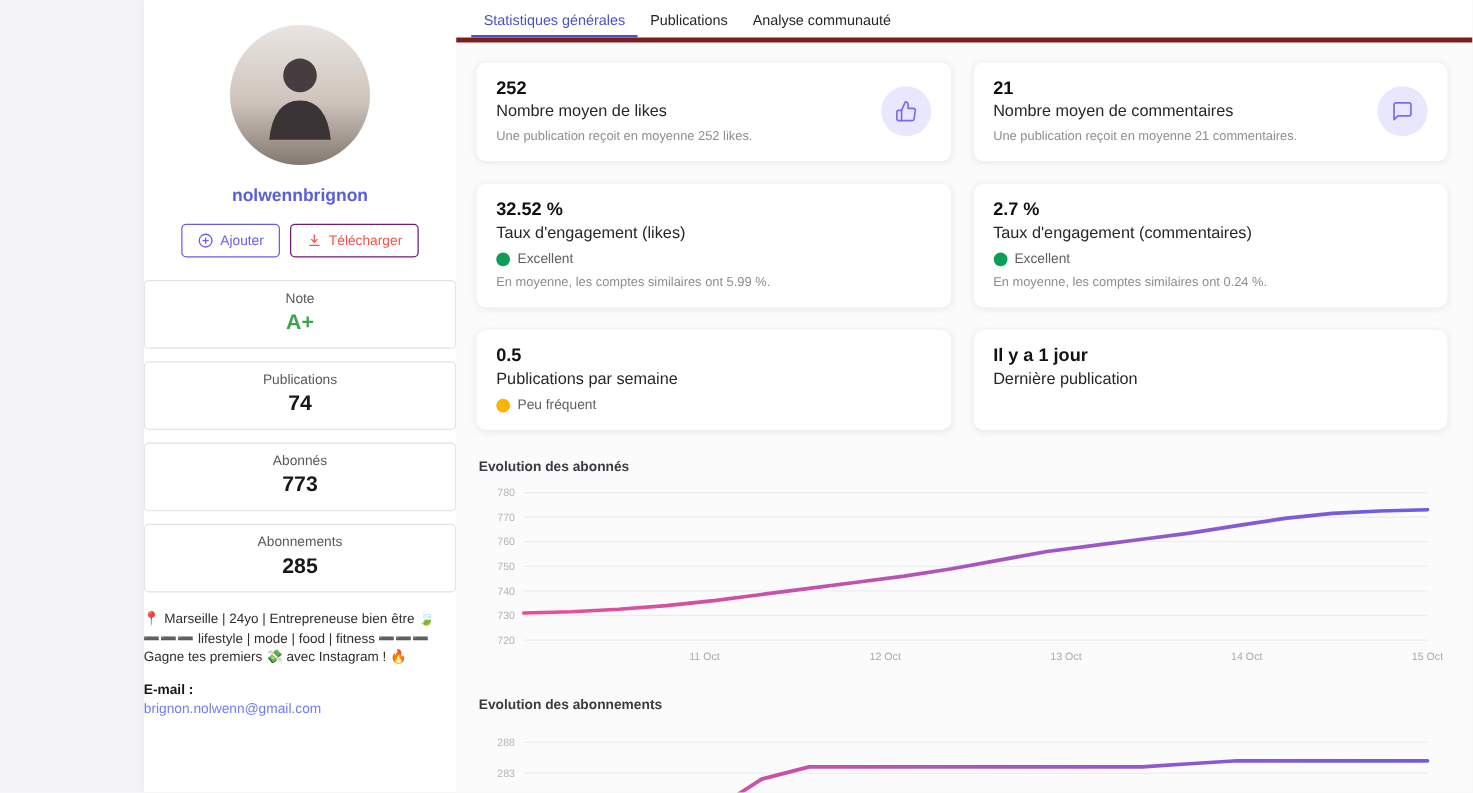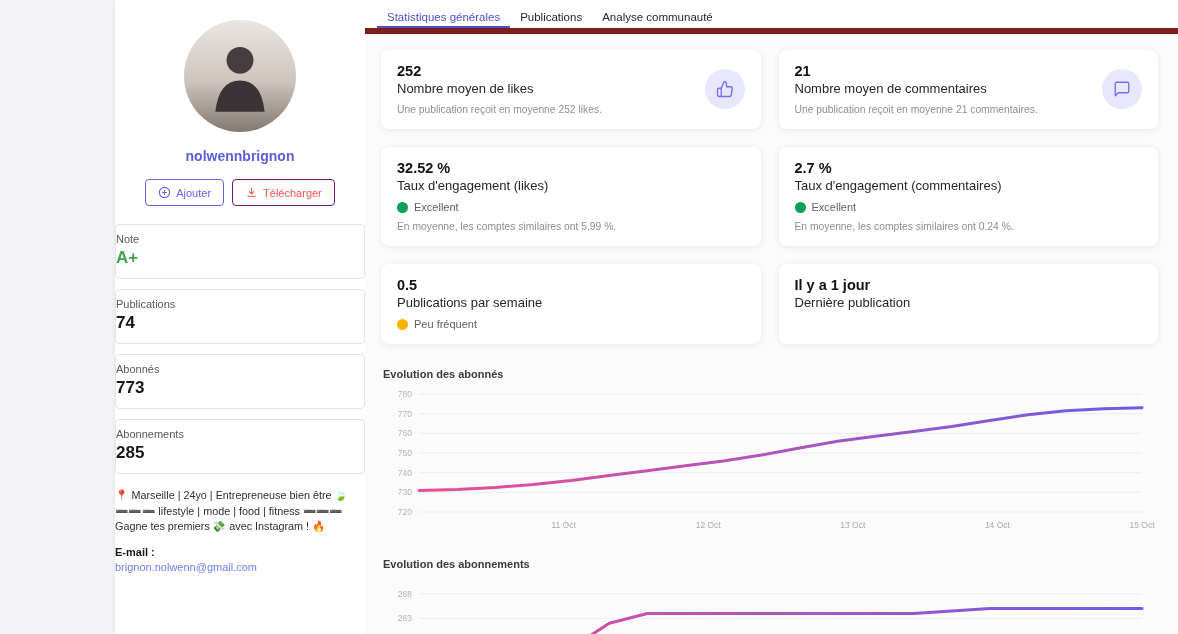--- a/index.html
+++ b/index.html
@@ -24,35 +24,35 @@
   .username { text-align:center; font-weight:700; font-size:14px; color:#5a5fd6; margin-top:16px; }
   .btn-row { display:flex; gap:8px; justify-content:center; margin-top:15px; }
   .btn {
     display:inline-flex; align-items:center; gap:5px;
     font-size:11px; padding:6px 12px; border-radius:4px; background:#fff; cursor:pointer;
     font-family:inherit;
   }
   .btn.add { border:1px solid #6a5de8; color:#6a5de8; }
   .btn.dl  { border:1px solid #701a75; color:#f0544f; }
   .stat-box {
-    border:1px solid #e4e4e8; border-radius:4px; text-align:left;
+    border:1px solid #e4e4e8; border-radius:4px; text-align:center;
     padding:8px 0 10px; margin-top:10px; background:#fff;
   }
   .stat-box.first { margin-top:18px; }
   .stat-label { font-size:11px; color:#58585e; }
   .stat-value { font-size:17px; font-weight:700; color:#17181a; margin-top:3px; }
   .stat-value.grade { color:#3fa34d; }
   .bio { margin-top:14px; font-size:10.8px; color:#2f2f33; line-height:1.45; }
   .detail { margin-top:11px; }
   .detail-label { font-size:11px; font-weight:700; color:#17181a; }
   .detail-value { font-size:11px; color:#2f2f33; margin-top:2px; line-height:1.35; }
   .detail-value.link { color:#6f7df2; word-break:break-all; cursor:pointer; }
   
   .main { position:absolute; left:365px; top:0; right:0; height:634px; background:#fbfbfc; }
-  .tabs { background:#fff; border-bottom:6px solid #7f1d1d; display:flex; padding-left:12px; height:34px; }
+  .tabs { background:#fff; border-bottom:4px solid #7f1d1d; display:flex; padding-left:12px; height:34px; }
   .tab { font-size:11.5px; color:#26262a; padding:11px 10px 0; cursor:pointer; border-bottom:2px solid transparent; }
   .tab.active { color:#4753c5; border-bottom-color:#4753c5; }
   .content { padding:16px 20px 0 16px; }
   .cards-grid { display:grid; grid-template-columns:1fr 1fr; gap:18px; }
   .card {
     background:#fff; border-radius:8px; padding:13px 16px 14px;
     box-shadow:0 1px 6px rgba(60,60,100,.10);
   }
   .card.iconed { display:flex; justify-content:space-between; align-items:center; }
   .card-value { font-size:14.5px; font-weight:700; color:#121214; }

